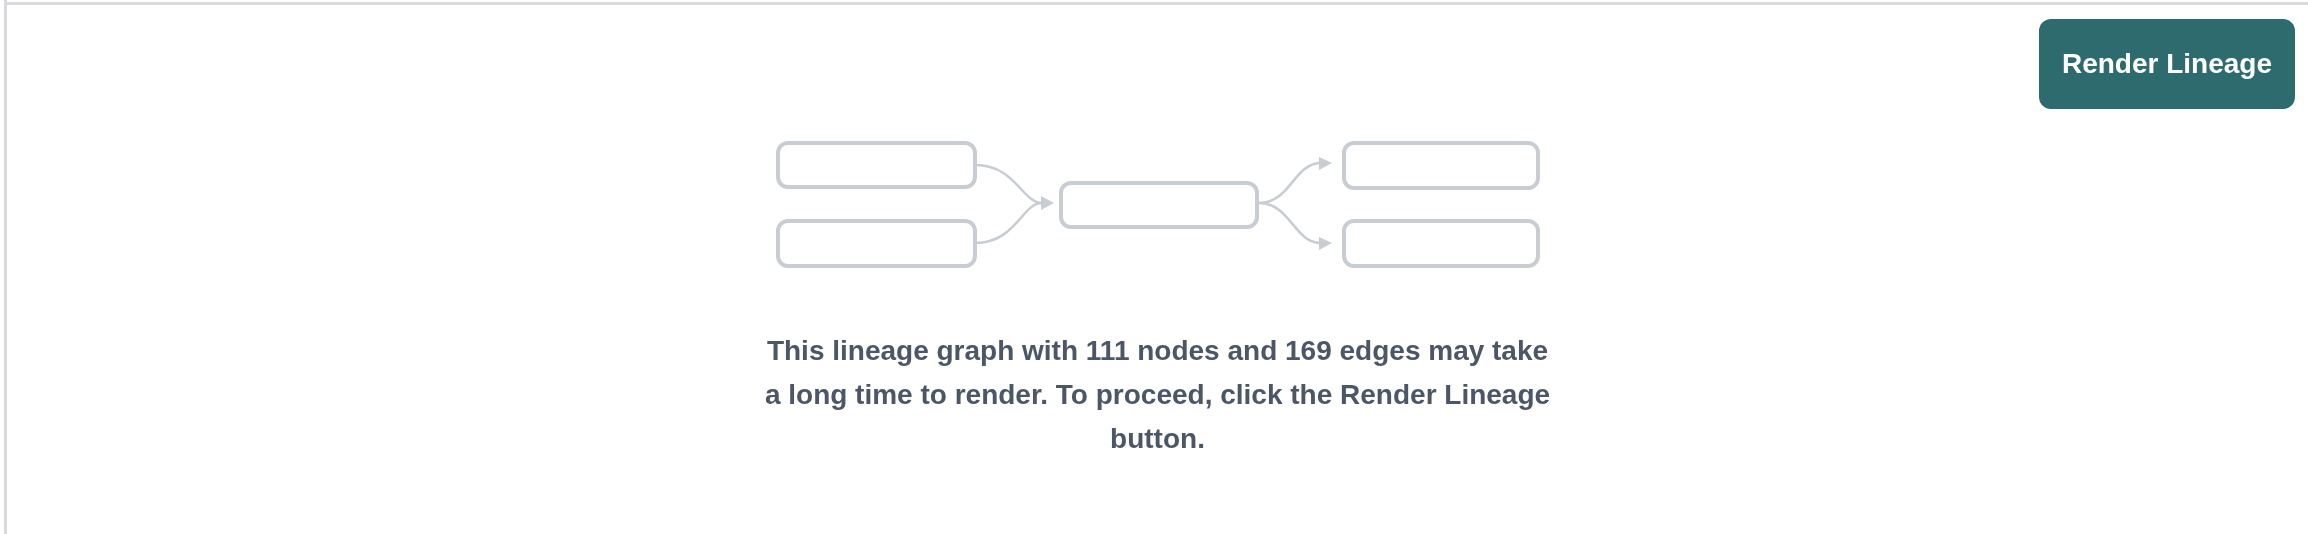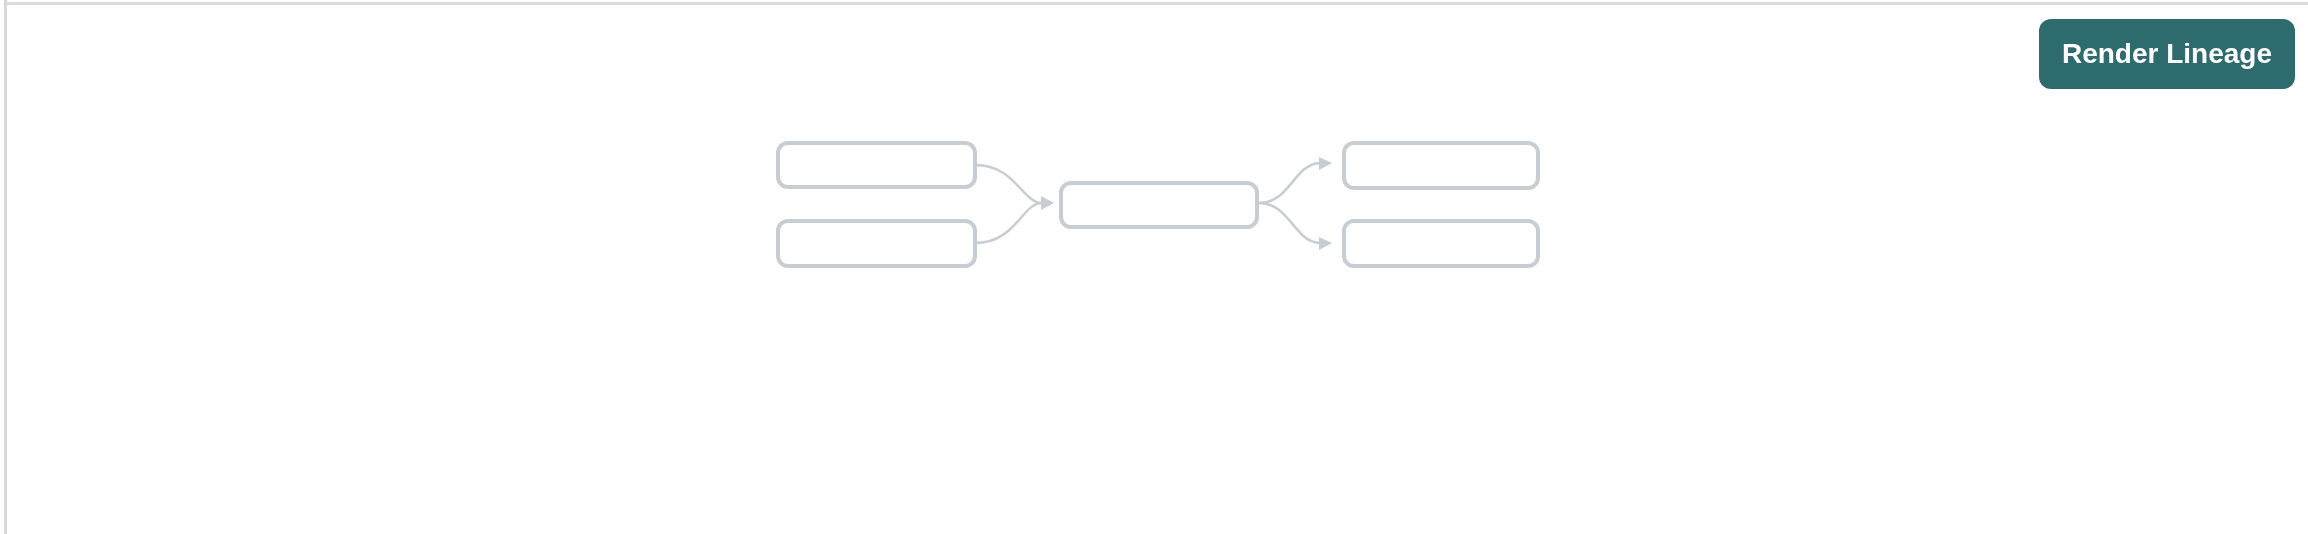--- a/index.html
+++ b/index.html
@@ -29,21 +29,21 @@
     left: 4px;
     width: 3px;
     height: 534px;
     background: #d8d9dd;
   }
   .render-btn {
     position: absolute;
     top: 19px;
     right: 13px;
     width: 256px;
-    height: 70px;
+    height: 90px;
     background: #2e6b6e;
     color: #ffffff;
     border: none;
     border-radius: 12px;
     font-family: "Liberation Sans", sans-serif;
     font-size: 28px;
     font-weight: 700;
     cursor: pointer;
     display: flex;
     align-items: center;
@@ -92,15 +92,20 @@
       <path d="M 485 64 C 516 64 520 103 546 104" stroke="#c8ccd3" stroke-width="2.5" fill="none"></path>
       <polygon points="545,98 558,104 545,111" fill="#c8ccd3"></polygon>
 
       <rect x="4" y="4" width="197" height="44" rx="10" fill="#ffffff" stroke="#c8ccd3" stroke-width="4"></rect>
       <rect x="4" y="82" width="197" height="45" rx="10" fill="#ffffff" stroke="#c8ccd3" stroke-width="4"></rect>
       <rect x="287" y="44" width="196" height="44" rx="10" fill="#ffffff" stroke="#c8ccd3" stroke-width="4"></rect>
       <rect x="570" y="4" width="194" height="45" rx="10" fill="#ffffff" stroke="#c8ccd3" stroke-width="4"></rect>
       <rect x="570" y="82" width="194" height="45" rx="10" fill="#ffffff" stroke="#c8ccd3" stroke-width="4"></rect>
     </svg>
 
+    <div class="message">
+      <div>This lineage graph with 111 nodes and 169 edges may take</div>
+      <div>a long time to render. To proceed, click the Render Lineage</div>
+      <div>button.</div>
+    </div>
 
   </div>
 </div>
 
 </body></html>

